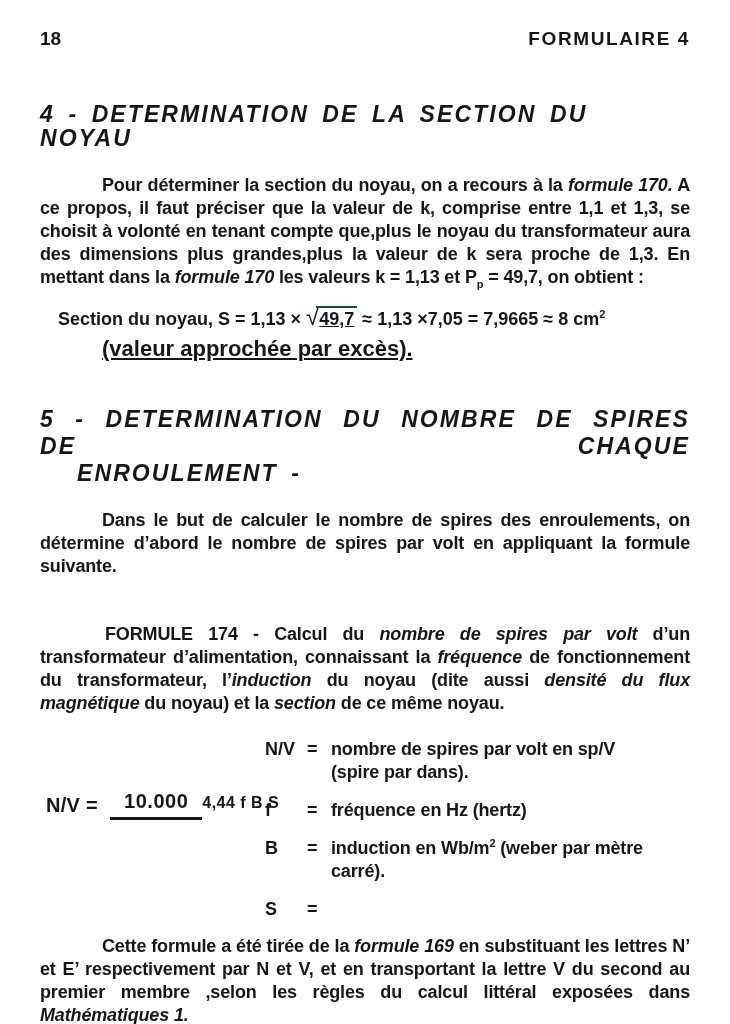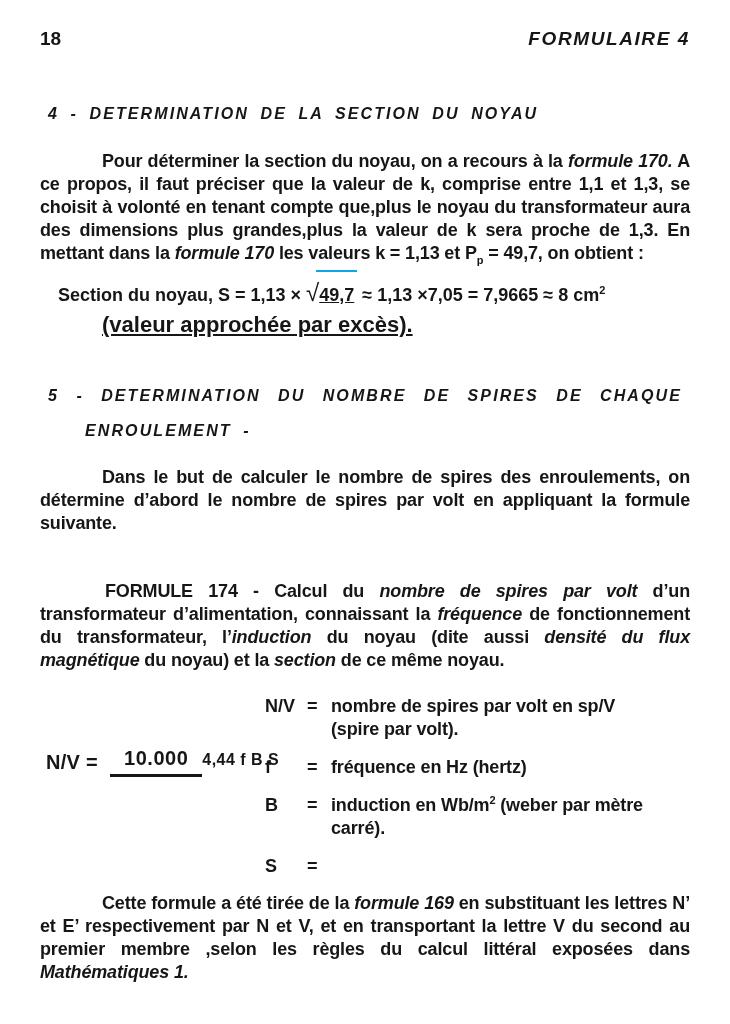--- a/index.html
+++ b/index.html
@@ -9,27 +9,27 @@
     color: #161616;
     font-family: "Liberation Sans", sans-serif;
     font-weight: 700;
     overflow: hidden;
   }
   .page { padding: 28px 40px 0 40px; width: 650px; }
 
   
   .header { display: flex; justify-content: space-between; align-items: baseline;
             font-size: 19px; line-height: 22px; }
-  .running-title { font-style: italic; letter-spacing: 1.6px; }
+  .running-title { letter-spacing: 1.6px; }
 
   
   .sec-heading {
-    font-style: italic; font-weight: 700; font-size: 16px;
+    font-style: italic; font-weight: 700; font-size: 23px;
     letter-spacing: 2.1px; word-spacing: 5px;
-    margin: 8px; line-height: 24px;
+    margin: 0; line-height: 24px;
   }
   .h4-heading { margin-top: 52px; }
   .h5-line1 { margin-top: 46px; line-height: 27px;
               text-align: justify; text-align-last: justify; }
   .h5-line2 { line-height: 27px; padding-left: 37px; }
 
   
   .body {
     font-size: 18px; line-height: 23px; margin: 0;
     text-align: justify; letter-spacing: -0.15px;
@@ -37,21 +37,21 @@
   .indent { text-indent: 62px; }
   .i { font-style: italic; }
   sup { font-size: 11px; vertical-align: super; line-height: 0; }
   sub { font-size: 11px; vertical-align: sub; line-height: 0; }
 
   .para1 { margin-top: 24px; }
 
   
   .result-line { margin-top: 15px; padding-left: 18px; font-size: 18px; line-height: 25px; white-space: nowrap; }
   .rad-sign { font-size: 24px; font-weight: 400; margin-right: -3px; }
-  .radicand { border-top: 2px solid #0ea5e9; padding: 13px 3px 0 3px; text-decoration: underline; }
+  .radicand { border-top: 2px solid #14532d; padding: 1px 3px 0 3px; text-decoration: underline; }
   .result-note { padding-left: 62px; margin-top: 5px; font-size: 22px; line-height: 23px; text-decoration: underline; }
 
   .para5 { margin-top: 22px; }
   .formule-para { margin-top: 45px; text-indent: 65px; }
 
   
   .formula-block { position: relative; margin-top: 23px; min-height: 184px; }
   .fraction-eq { position: absolute; left: 6px; top: 52px;
                  display: flex; align-items: center; }
   .lhs { font-size: 20px; margin-right: 12px; letter-spacing: 0.3px; }
@@ -101,21 +101,21 @@
         <span class="num">10.000</span>
         <span class="den">4,44 f B S</span>
       </span>
     </div>
 
     <div class="defs">
 
       <div class="def-row">
         <span class="sym">N/V</span>
         <span class="eq">=</span>
-        <span class="dtext"><span>nombre de spires par volt en sp/V</span><br><span>(spire par volt).</span></span>
+        <span class="dtext"><span>nombre de spires par volt en sp/V</span><br><span>(spire par dans).</span></span>
       </div>
 
       <div class="def-row">
         <span class="sym">f</span>
         <span class="eq">=</span>
         <span class="dtext">fréquence en Hz (hertz)</span>
       </div>
 
       <div class="def-row">
         <span class="sym">B</span>

